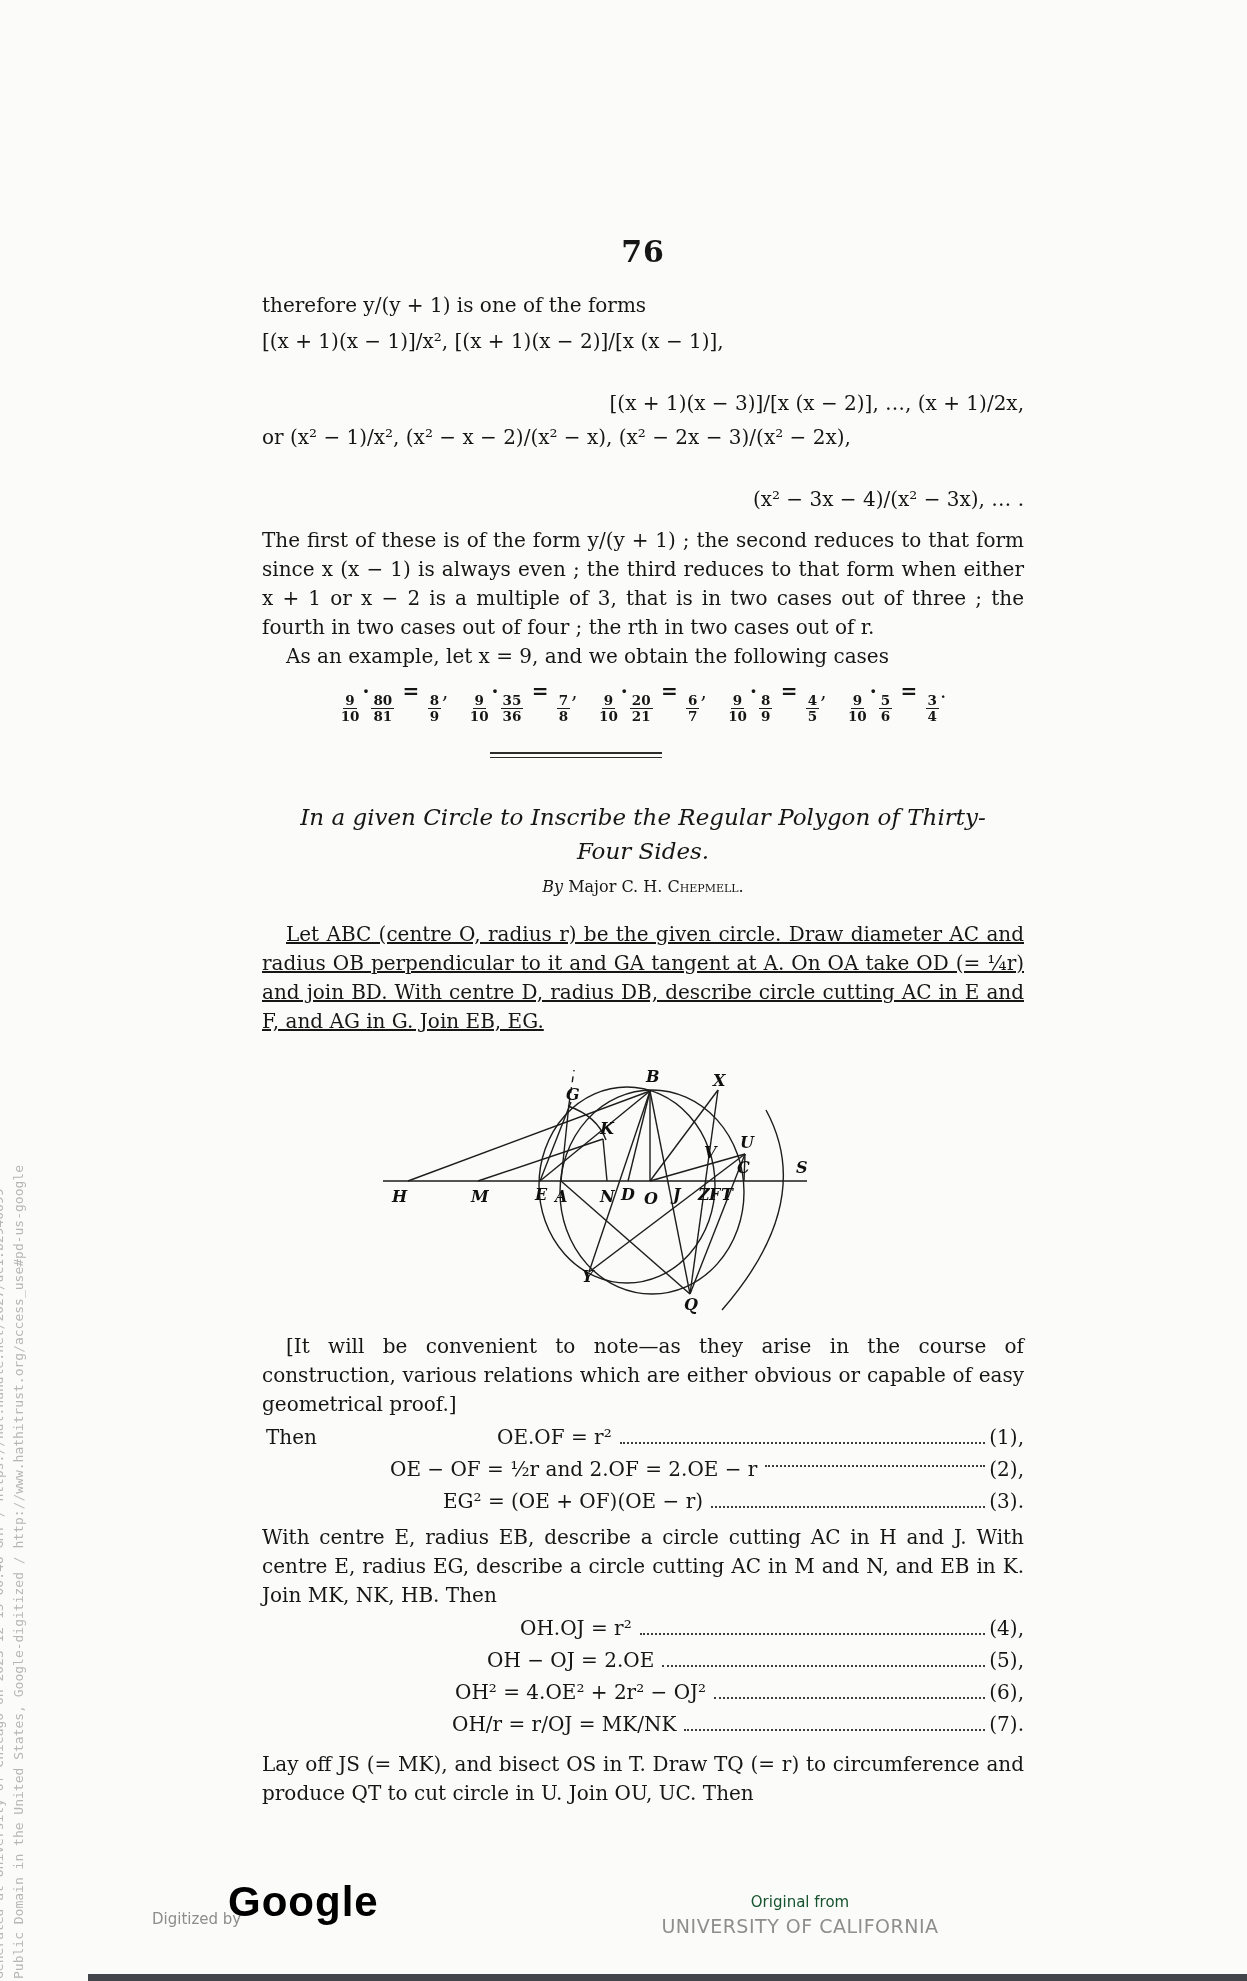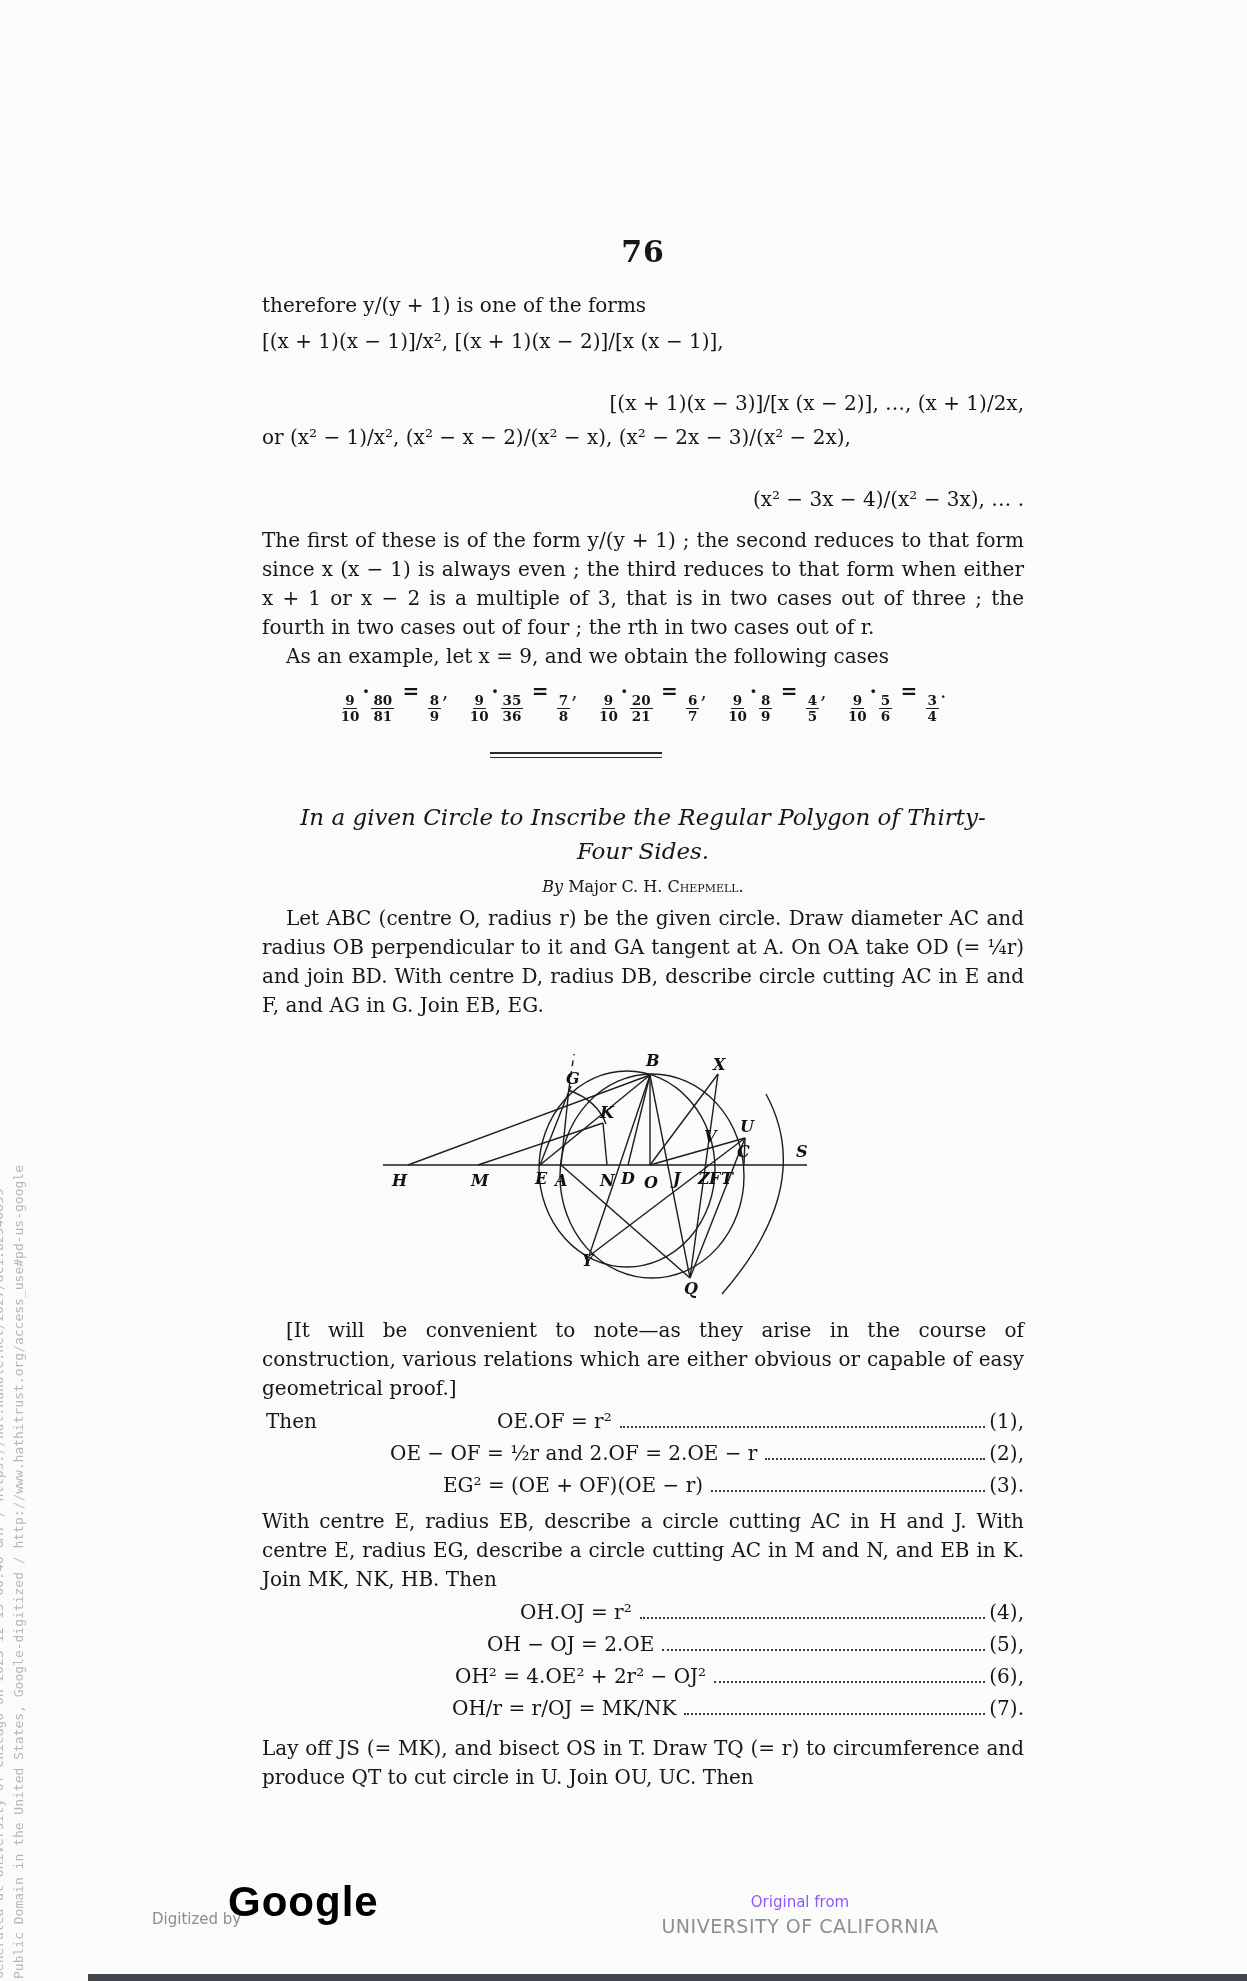--- a/index.html
+++ b/index.html
@@ -36,28 +36,28 @@
   .byline .smallcaps{font-variant:small-caps;}
   .figure-wrap{margin:6px 0 0 38px;width:660px;height:280px;}
   #fig-svg line,#fig-svg path,#fig-svg ellipse{stroke:#1d1d1d;fill:none;stroke-width:1.4;}
   #fig-svg text{font-family:"DejaVu Serif",serif;font-style:italic;font-weight:bold;
                 font-size:16px;fill:#101010;stroke:none;}
   .note{margin-top:10px;}
   .eqs{position:relative;margin-top:2px;}
   .eqrow{display:flex;align-items:baseline;font-size:20px;line-height:32px;white-space:nowrap;}
   .leader{flex:1;border-bottom:2px dotted #3c3c3c;margin:0 4px 5px 8px;min-width:30px;}
   .then{position:absolute;left:4px;top:0;font-size:20px;line-height:32px;}
-  .eqa0{padding-left:235px;} .eqa1{padding-left:128px;} .eqa2{padding-left:181px;}
+  .eqa0{padding-left:235px;} .eqa1{padding-left:128px;align-items:center;} .eqa2{padding-left:181px;}
   .eqb0{padding-left:258px;} .eqb1{padding-left:225px;} .eqb2{padding-left:193px;text-align:center;} .eqb3{padding-left:190px;}
   
   .f-digitized{position:absolute;left:152px;top:1910px;font:15px "DejaVu Sans",sans-serif;color:#8d8d8d;}
   .f-google{position:absolute;left:228px;top:1878px;font-family:Liberation Sans, sans-serif;
             font-size:42px;font-weight:bold;color:#000000;letter-spacing:1px;}
   .f-original{position:absolute;left:660px;top:1893px;width:280px;text-align:center;
-              font:15px "DejaVu Sans",sans-serif;color:#8b5cf6;}
+              font:15px "DejaVu Sans",sans-serif;color:#14532d;}
   .f-univ{position:absolute;left:600px;top:1915px;width:400px;text-align:center;
           font:19px "DejaVu Sans",sans-serif;color:#8e8e8e;letter-spacing:.5px;}
   .bottom-bar{position:absolute;left:88px;right:0;bottom:0;height:7px;background:#42464a;}
 </style>
 </head>
 <body>
 
 <div class="page">
 
   <span class="wm" id="wm1">Generated at University of Chicago on 2023-12-15 00:46 GMT  /  https://hdl.handle.net/2027/uc1.b2940699</span>
@@ -155,21 +155,21 @@
 
     <div class="title">
       <span>In a given Circle to Inscribe the Regular Polygon of Thirty-</span><br>
       <span>Four Sides.</span>
     </div>
 
     <div class="byline">
       <span class="by">By</span><span> Major C. H. </span><span class="smallcaps">Chepmell.</span>
     </div>
 
-    <p class="para indent" style="margin-top:8px;">Let ABC (centre O, radius r) be the given circle.  Draw diameter AC and radius OB perpendicular to it and GA tangent at A.  On OA take OD (= ¼r) and join BD.  With centre D, radius DB, describe circle cutting AC in E and F, and AG in G.  Join EB, EG.</p>
+    <p class="para indent" style="margin-top:24px;text-decoration:underline;">Let ABC (centre O, radius r) be the given circle.  Draw diameter AC and radius OB perpendicular to it and GA tangent at A.  On OA take OD (= ¼r) and join BD.  With centre D, radius DB, describe circle cutting AC in E and F, and AG in G.  Join EB, EG.</p>
 
     <div class="figure-wrap">
       <svg id="fig-svg" width="660" height="280" viewBox="0 0 660 280">
           <ellipse cx="352" cy="150" rx="92" ry="102"></ellipse>
           <ellipse cx="327" cy="143" rx="88" ry="98"></ellipse>
           <path d="M 466 68 Q 516 160 422 268"></path>
           <path d="M 268 64 Q 297 74 306 98"></path>
           <line x1="83" y1="139" x2="507" y2="139"></line>
           <line x1="108" y1="139" x2="350" y2="49"></line>
           <line x1="178" y1="139" x2="303" y2="97"></line>

